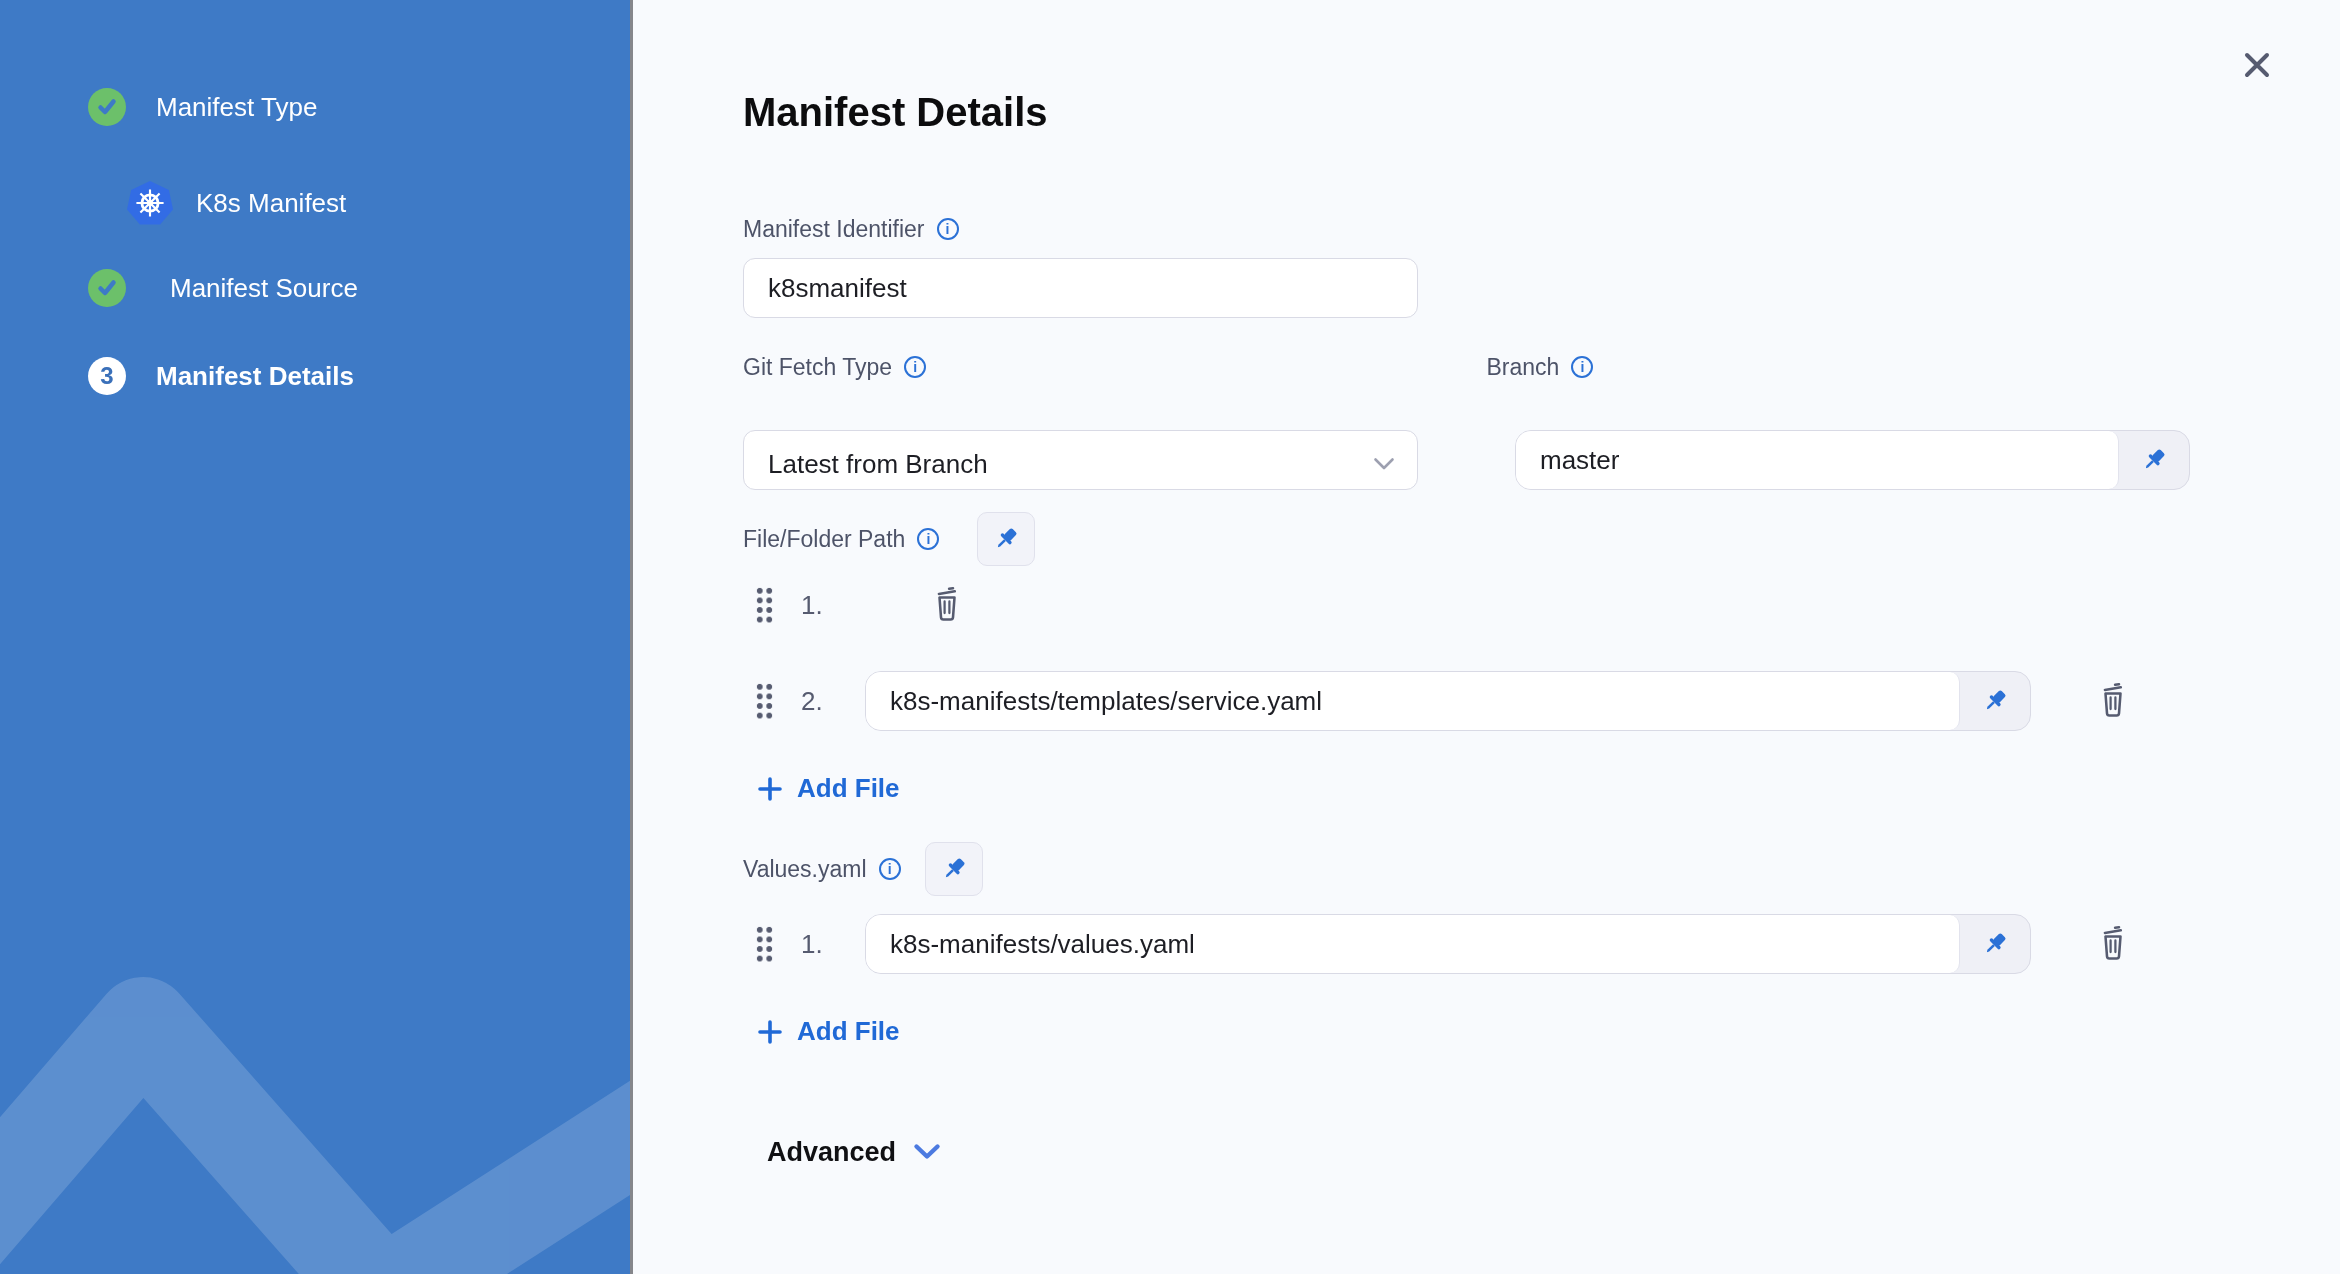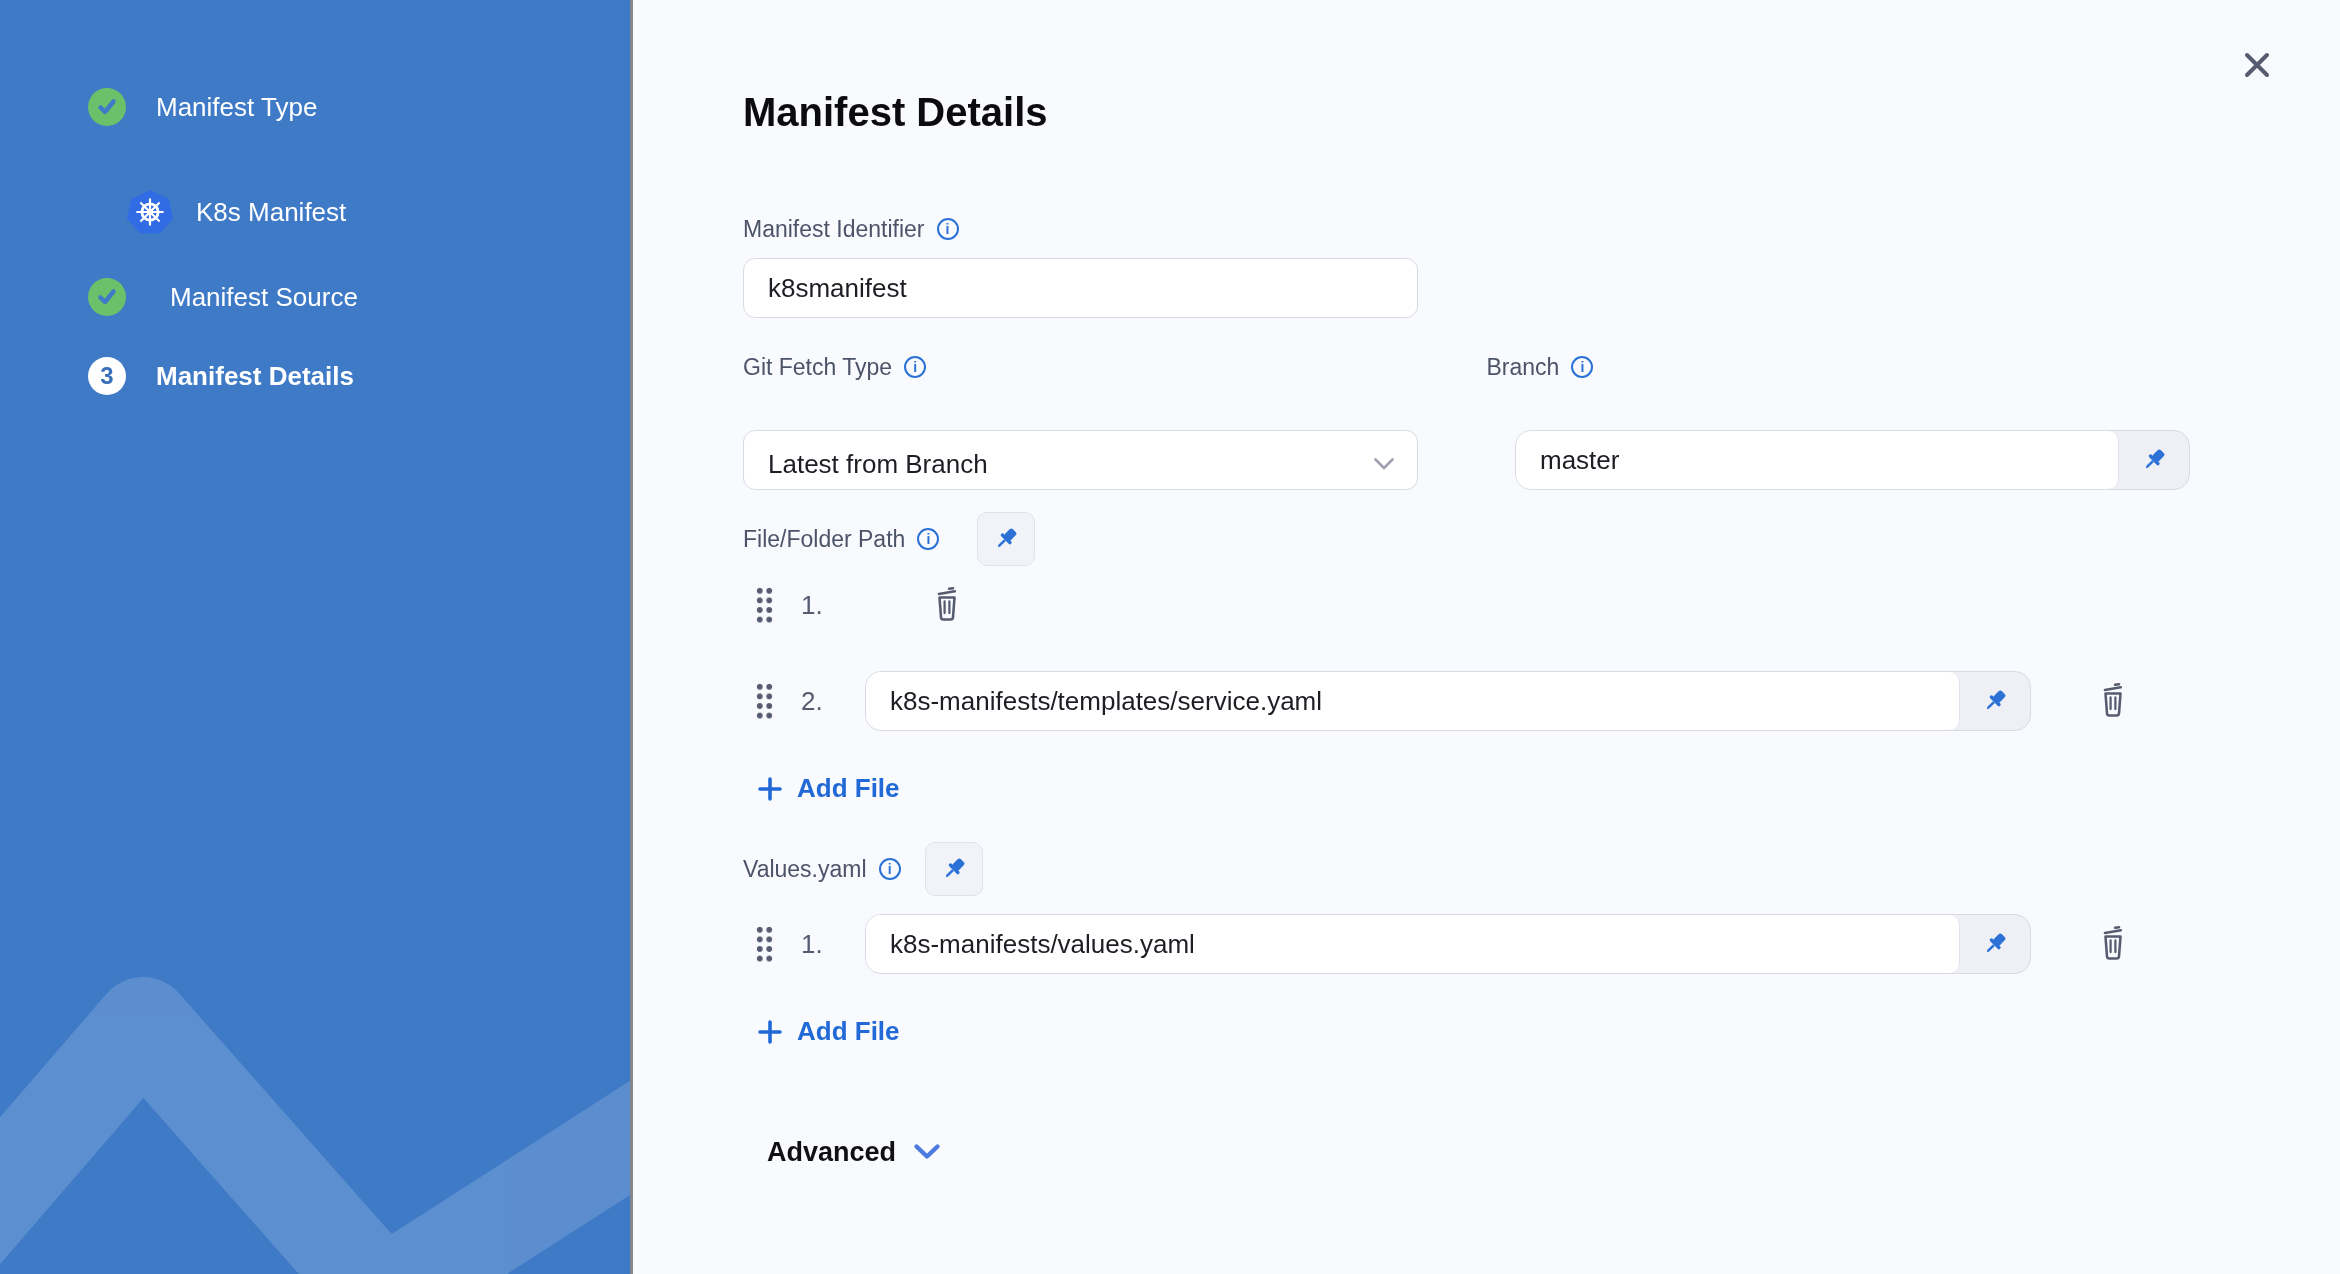--- a/index.html
+++ b/index.html
@@ -13,22 +13,22 @@
   
   .sidebar {
     position:relative; flex:none; width:630px; height:100%;
     background:#3E7AC6; overflow:hidden;
   }
   .step-row {
     position:absolute; left:88px; display:flex; align-items:center;
     gap:30px; color:#FFFFFF; font-size:26px; white-space:nowrap;
   }
   .step-row.s1 { top:88px; }
-  .step-row.s2 { top:189px; left:127px; gap:23px; }
-  .step-row.s3 { top:278px;gap:44px; }
+  .step-row.s2 { top:180px; left:127px; gap:23px; }
+  .step-row.s3 { top:269px;gap:44px; }
   .step-row.s4 { top:357px; font-weight:700; }
   .check-badge {
     width:38px; height:38px; border-radius:50%; background:#6CC06A;
     display:flex; align-items:center; justify-content:center; flex:none;
   }
   .num-badge {
     width:38px; height:38px; border-radius:50%; background:#FFFFFF;
     color:#3A70B9; font-weight:700; font-size:24px;
     display:flex; align-items:center; justify-content:center; flex:none;
   }

